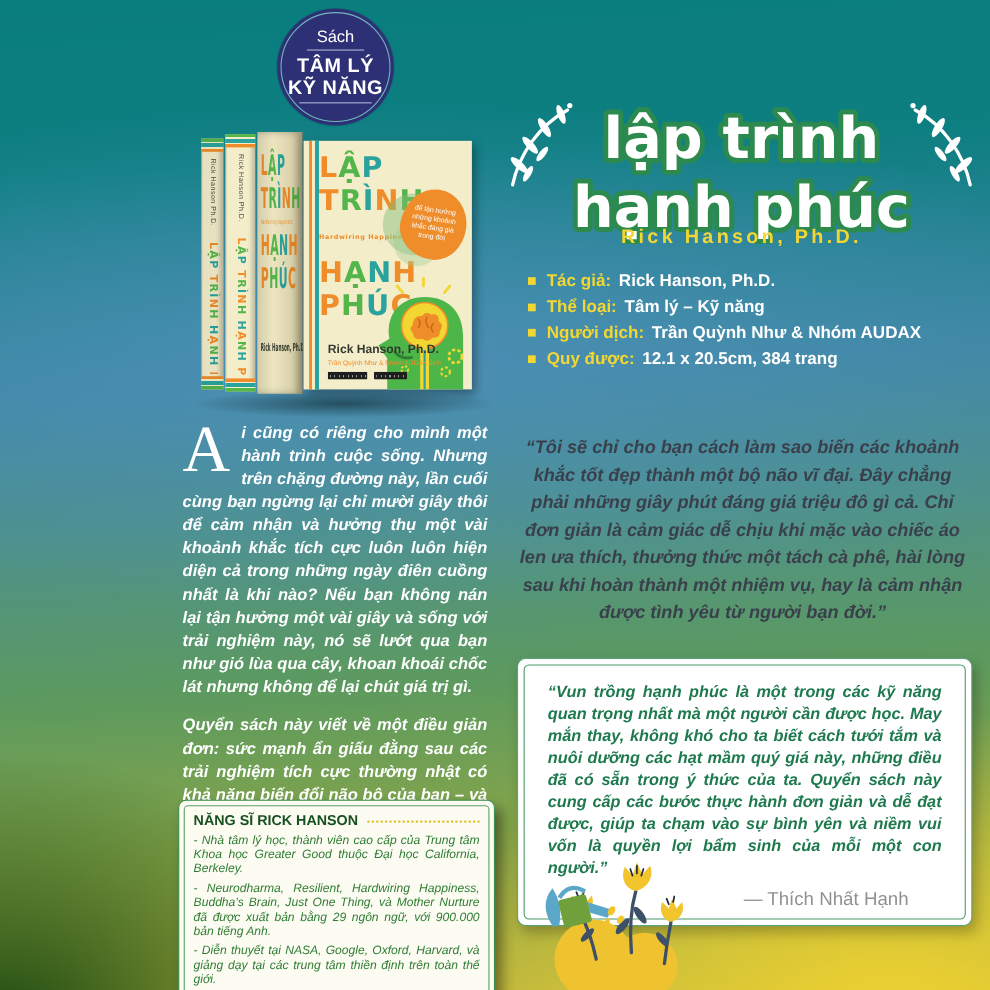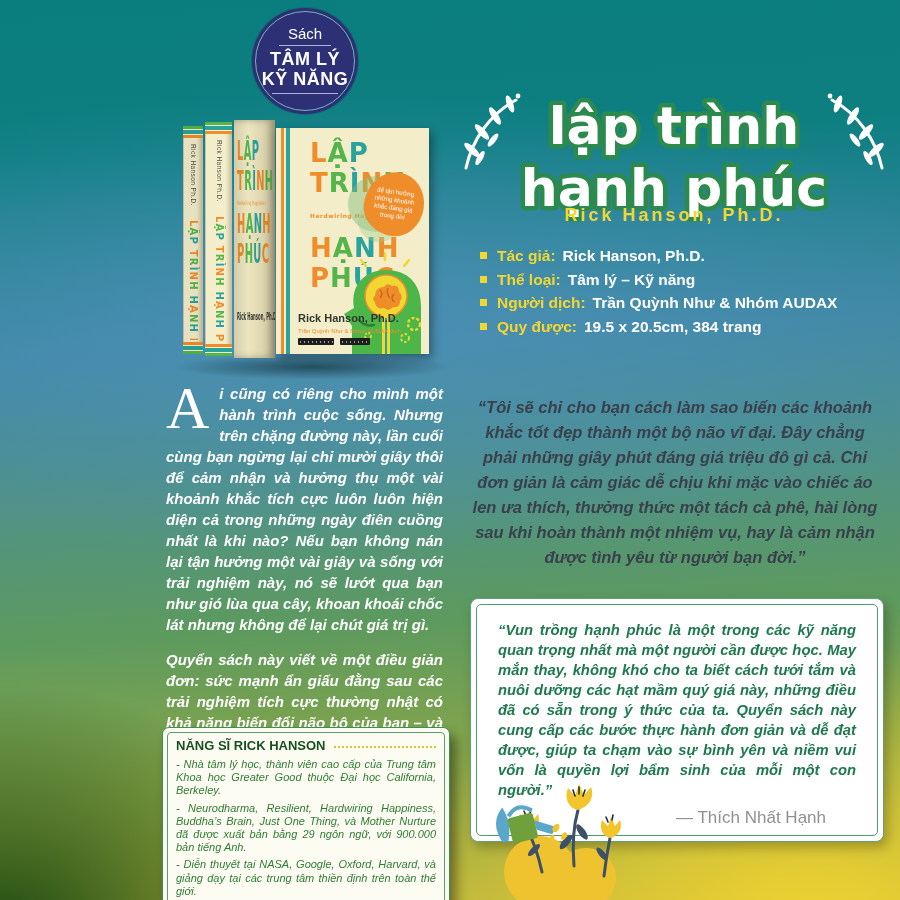--- a/index.html
+++ b/index.html
@@ -46,21 +46,21 @@
   .turned-inner { width:118px; transform:scaleX(.38); transform-origin:left top; padding:16px 0 0 8px;
     font-family:"DejaVu Sans",sans-serif; }
   .turned-inner .t-line { font-weight:bold; font-size:26px; line-height:30px; letter-spacing:1px; }
   .turned-inner .t-sub { font-size:6px; color:#ef8d2a; margin:3px 0; letter-spacing:.5px; white-space:nowrap; }
   .turned-inner .t-auth { margin-top:42px; font-size:10px; font-weight:bold; color:#33382f; white-space:nowrap; }
 
   .front { position:absolute; left:93px; top:12px; width:153px; height:226px; background:#f3edca;
     box-shadow:3px 4px 9px rgba(0,10,10,.4); }
   .front-stripe { position:absolute; left:5px; top:0; bottom:0; width:9px;
     background:linear-gradient(to right,#ef8d2a 0 3px,#f3edca 3px 5px,#2aa39e 5px 9px); }
-  .cover-title { position:absolute; left:34px; top:10px; font-family:"DejaVu Sans",sans-serif;
+  .cover-title { position:absolute; left:14px; top:10px; font-family:"DejaVu Sans",sans-serif;
     font-weight:bold; font-size:26px; line-height:30px; letter-spacing:1px; }
   .cover-sub { font-size:5.8px; font-weight:bold; color:#ef8d2a; letter-spacing:.6px; margin:3px 0 2px; white-space:nowrap; }
   .cover-badge { position:absolute; right:5px; top:44px; width:60px; height:64px; }
   .cb-circle1, .cb-circle2 { position:absolute; border-radius:50%; }
   .cb-circle1 { left:-16px; top:4px; width:56px; height:56px; background:rgba(128,188,118,.45); }
   .cb-circle2 { left:-6px; top:28px; width:42px; height:42px; background:rgba(160,205,148,.4); }
   .cb-blob { position:absolute; inset:0; background:#ef8d2a; transform:rotate(8deg);
     border-radius:52% 48% 46% 54% / 56% 50% 50% 44%;
     display:flex; align-items:center; justify-content:center; text-align:center;
     color:#fff; font-size:6.2px; line-height:8.2px; padding:7px; }
@@ -254,21 +254,21 @@
       <span class="spec-value">Tâm lý – Kỹ năng</span>
     </div>
     <div class="spec-row">
       <span class="spec-bullet"></span>
       <span class="spec-label">Người dịch:</span>
       <span class="spec-value">Trần Quỳnh Như &amp; Nhóm AUDAX</span>
     </div>
     <div class="spec-row">
       <span class="spec-bullet"></span>
       <span class="spec-label">Quy được:</span>
-      <span class="spec-value">19.5 x 20.5cm, 384 trang</span>
+      <span class="spec-value">12.1 x 20.5cm, 384 trang</span>
     </div>
   </div>
 
   <div class="intro">
     <p class="intro-p1"><span class="drop-cap">A</span><span>i cũng có riêng cho mình một hành trình cuộc sống. Nhưng trên chặng đường này, lần cuối cùng bạn ngừng lại chỉ mười giây thôi để cảm nhận và hưởng thụ một vài khoảnh khắc tích cực luôn luôn hiện diện cả trong những ngày điên cuồng nhất là khi nào? Nếu bạn không nán lại tận hưởng một vài giây và sống với trải nghiệm này, nó sẽ lướt qua bạn như gió lùa qua cây, khoan khoái chốc lát nhưng không để lại chút giá trị gì.</span></p>
     <p class="intro-p2"><span>Quyển sách này viết về một điều giản đơn: sức mạnh ẩn giấu đằng sau các trải nghiệm tích cực thường nhật có khả năng biến đổi não bộ của bạn – và vì thế thay đổi đời bạn – theo hướng tốt hơn. </span><span class="closing-q">””</span></p>
   </div>
 
   <div class="author-box">
     <div class="ab-head-row">

